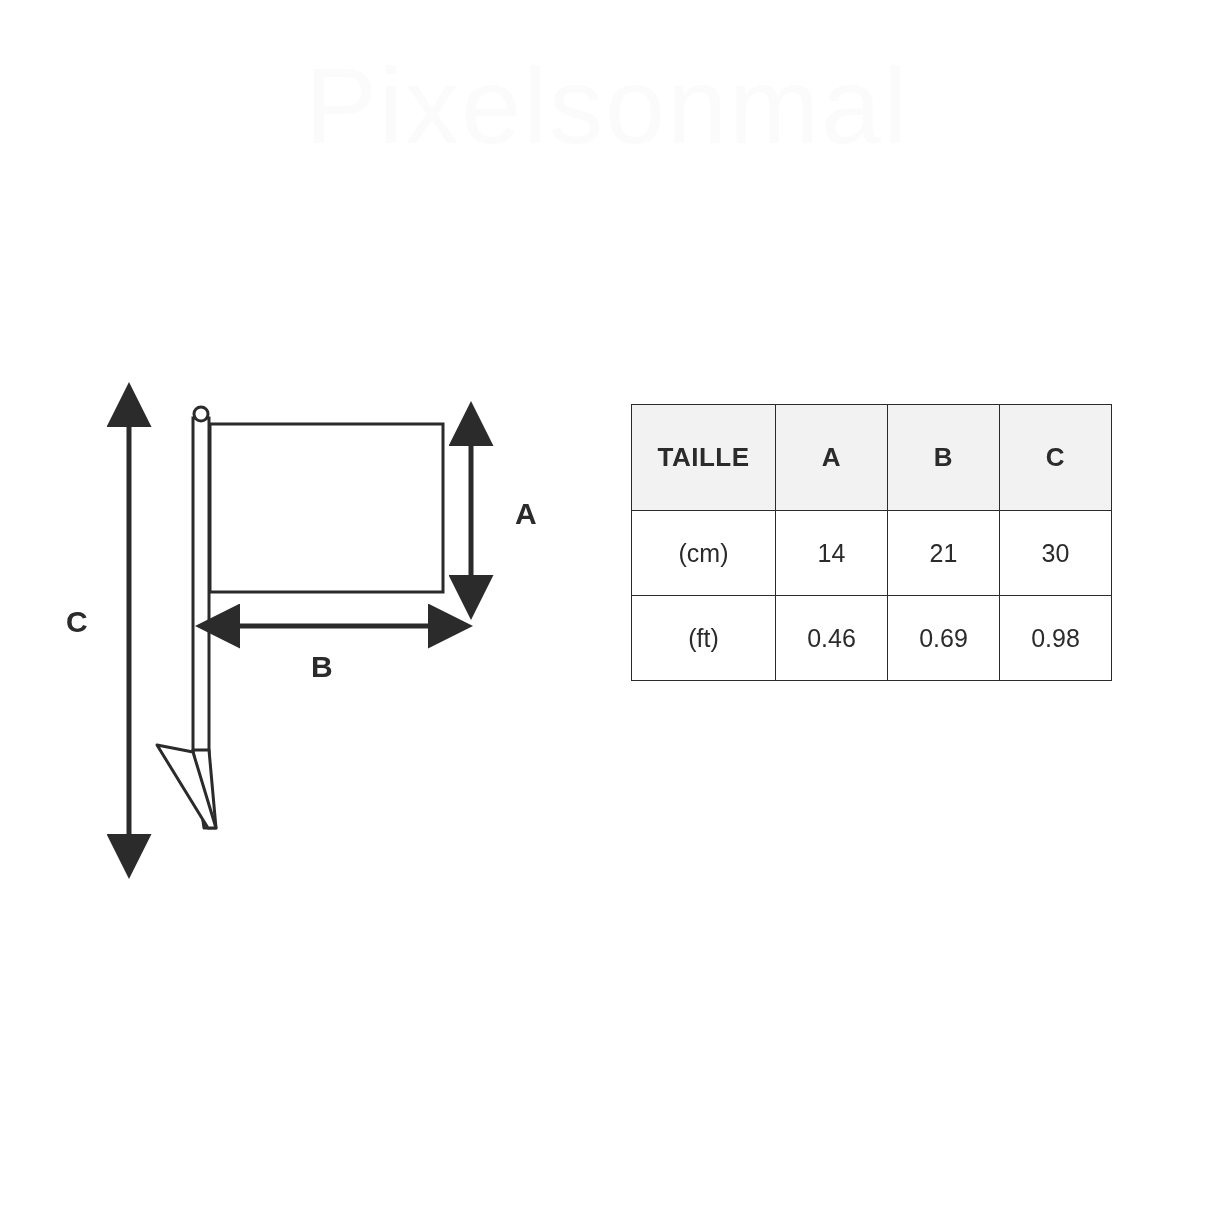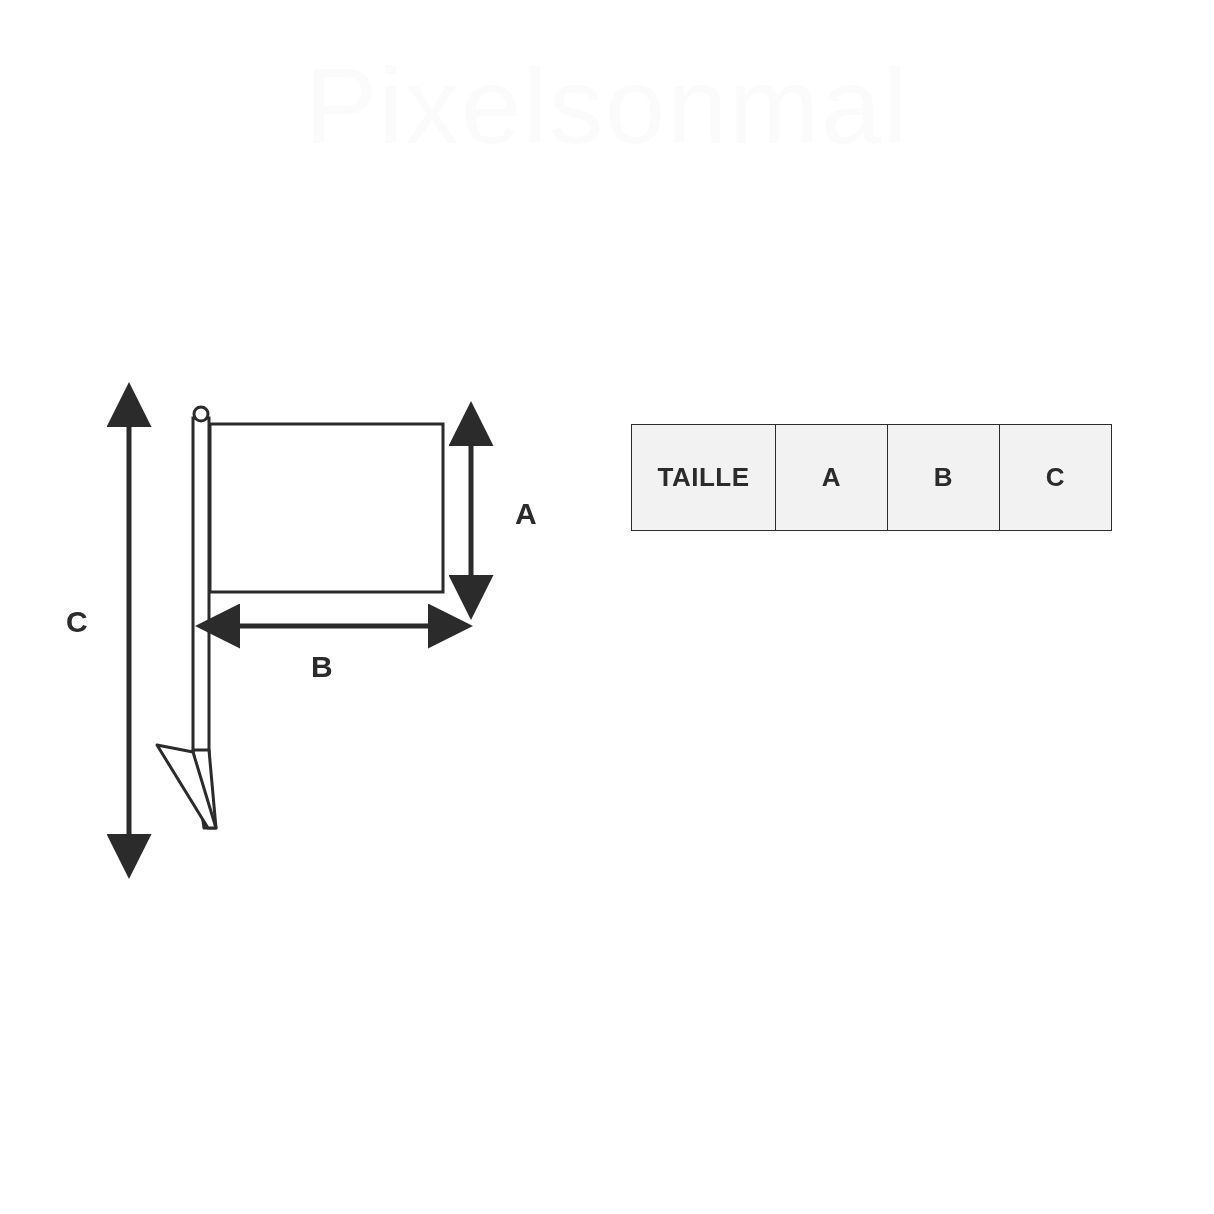--- a/index.html
+++ b/index.html
@@ -53,21 +53,21 @@
     user-select: none;
   }
   .label-A { left: 515px; top: 497px; }
   .label-B { left: 311px; top: 650px; }
   .label-C { left: 66px;  top: 605px; }
 
   
   .size-table {
     position: absolute;
     left: 631px;
-    top: 424px;
+    top: 404px;
     border-collapse: collapse;
     table-layout: fixed;
   }
   .size-table th,
   .size-table td {
     border: 1.6px solid #2b2b2b;
     text-align: center;
     vertical-align: middle;
     font-size: 25px;
     font-weight: 400;
@@ -139,14 +139,26 @@
 <table class="size-table">
   <thead>
     <tr>
       <th class="col-label">TAILLE</th>
       <th class="col-val">A</th>
       <th class="col-val">B</th>
       <th class="col-val">C</th>
     </tr>
   </thead>
   <tbody>
+    <tr>
+      <td>(cm)</td>
+      <td>14</td>
+      <td>21</td>
+      <td>30</td>
+    </tr>
+    <tr>
+      <td>(ft)</td>
+      <td>0.46</td>
+      <td>0.69</td>
+      <td>0.98</td>
+    </tr>
   </tbody>
 </table>
 
 </body></html>

